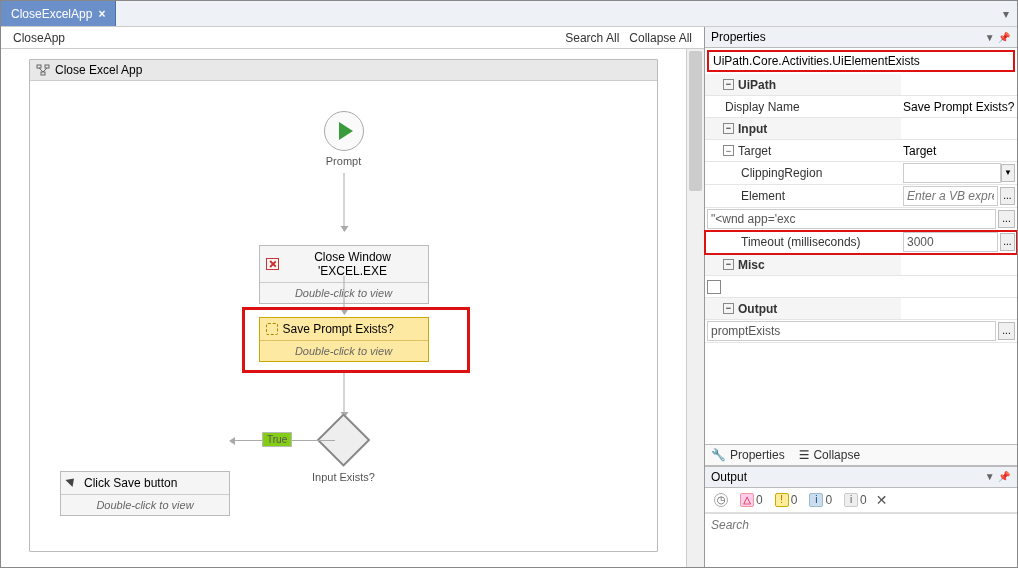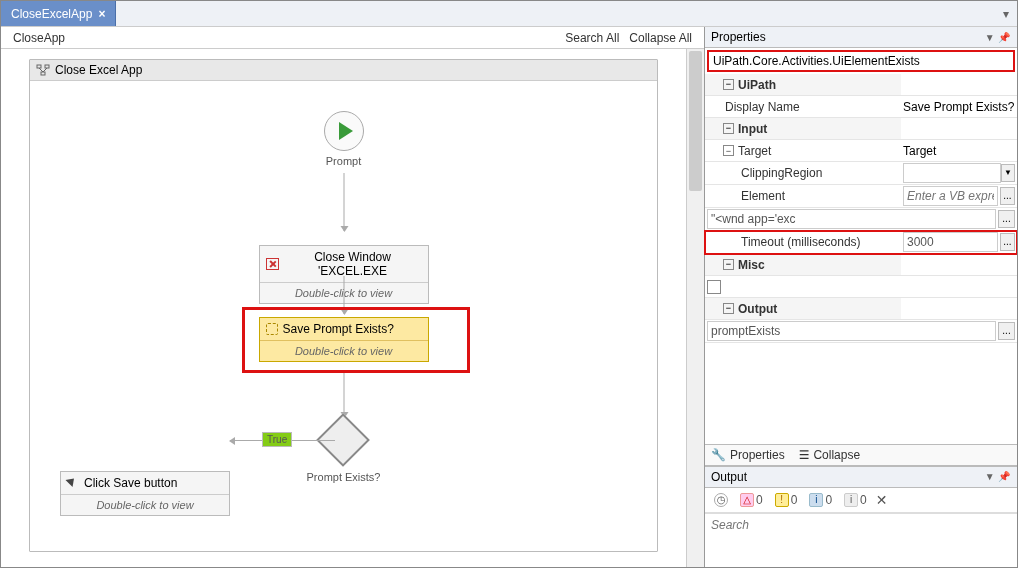--- a/index.html
+++ b/index.html
@@ -170,21 +170,21 @@
                   <span class="icon-gear"></span>
                   <span>Save Prompt Exists?</span>
                 </div>
                 <div class="activity-hint">Double-click to view</div>
               </div>
             </div>
             <div class="arrow-v" style="top:292px;height:44px;"></div>
 
             <div class="decision-wrap">
               <div class="decision"></div>
-              <div class="decision-label">Prompt Exists?</div>
+              <div class="decision-label">Input Exists?</div>
             </div>
 
             <div class="arrow-h" style="top:359px;left:200px;width:105px;"></div>
             <div class="true-label" style="top:351px;left:232px;">True</div>
 
             <div class="click-save-box">
               <div class="activity-header">
                 <span class="icon-cursor"></span>
                 <span>Click Save button</span>
               </div>

